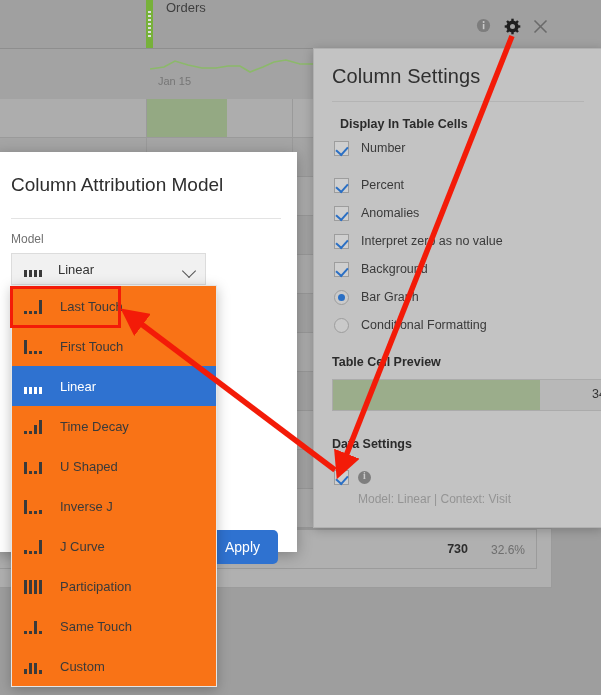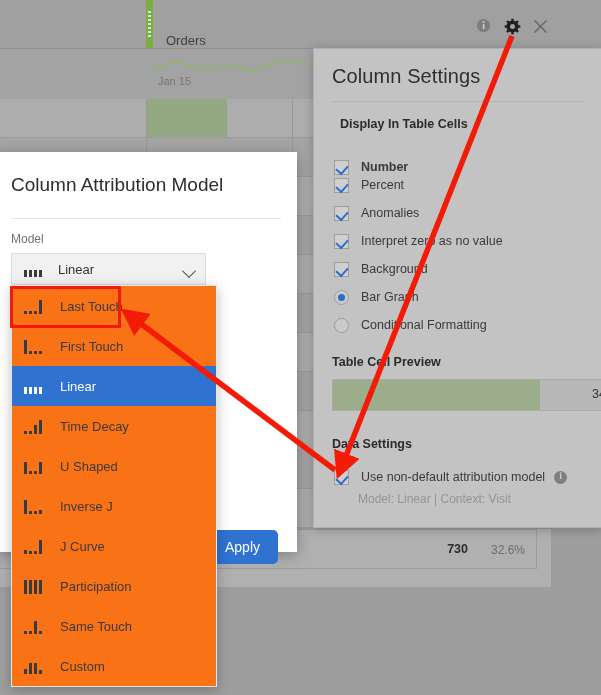--- a/index.html
+++ b/index.html
@@ -7,21 +7,21 @@
     width:601px;height:695px;overflow:hidden;position:relative;
     background:#9e9e9e;
     font-family:"Liberation Sans", sans-serif;
     -webkit-font-smoothing:antialiased;
   }
   .root{position:absolute;inset:0;}
 
   
   .bg{position:absolute;inset:0;background:#9e9e9e;}
   .bg-header{position:absolute;left:0;top:0;right:0;height:48px;background:#a0a0a0;}
-  .bg-headcell{position:absolute;top:0;height:48px;display:flex;align-items:flex-end;}
+  .bg-headcell{position:absolute;top:0;height:48px;display:flex;align-items:flex-start;}
   .bg-headcell .lbl{font-size:13px;color:#3f3f3f;padding-left:13px;}
   .green-tick{position:absolute;left:146px;top:0;width:7px;height:48px;
      background:#77b13a;}
   .green-tick .dots{position:absolute;left:2px;top:11px;width:3px;height:26px;
      background:repeating-linear-gradient(to bottom,#ddd 0 2px,transparent 2px 4px);}
 
   .sparkrow{position:absolute;left:0;right:0;top:48px;height:50px;background:#a3a3a3;
      border-bottom:1px solid #8e8e8e;border-top:1px solid #8e8e8e;}
   .sparkrow svg{position:absolute;left:150px;top:4px;}
   .sparkrow .jan{position:absolute;left:158px;top:26px;font-size:11px;color:#767676;}
@@ -226,21 +226,21 @@
       </span>
     </div>
   </div>
 
   <div class="cs-panel">
     <div class="cs-title">Column Settings</div>
     <div class="cs-rule"></div>
 
     <div class="cs-section" style="top:68px;padding-left:8px;">Display In Table Cells</div>
 
-    <div class="cs-opt" style="top:108px;font-weight:bold;">
+    <div class="cs-opt" style="top:89px;">
       <span class="cbx on"></span>
       <span class="txt">Number</span>
     </div>
     <div class="cs-opt" style="top:126px;">
       <span class="cbx on"></span>
       <span class="txt">Percent</span>
     </div>
     <div class="cs-opt" style="top:154px;">
       <span class="cbx on"></span>
       <span class="txt">Anomalies</span>
@@ -267,21 +267,20 @@
 
     <div class="preview" style="top:330px;">
       <div class="fill"></div>
       <span class="val">34</span>
     </div>
 
     <div class="cs-section" style="top:388px;">Data Settings</div>
 
     <div class="cs-opt" style="top:418px;">
       <span class="cbx on"></span>
-      <span class="txt">Use non-default attribution model</span>
       <span class="infodot"></span>
     </div>
     <div class="datahint" style="top:443px;">Model: Linear  |  Context: Visit</div>
   </div>
 
   <div class="cam">
     <div class="cam-title">Column Attribution Model</div>
     <div class="cam-rule"></div>
     <div class="cam-lbl">Model</div>
 

